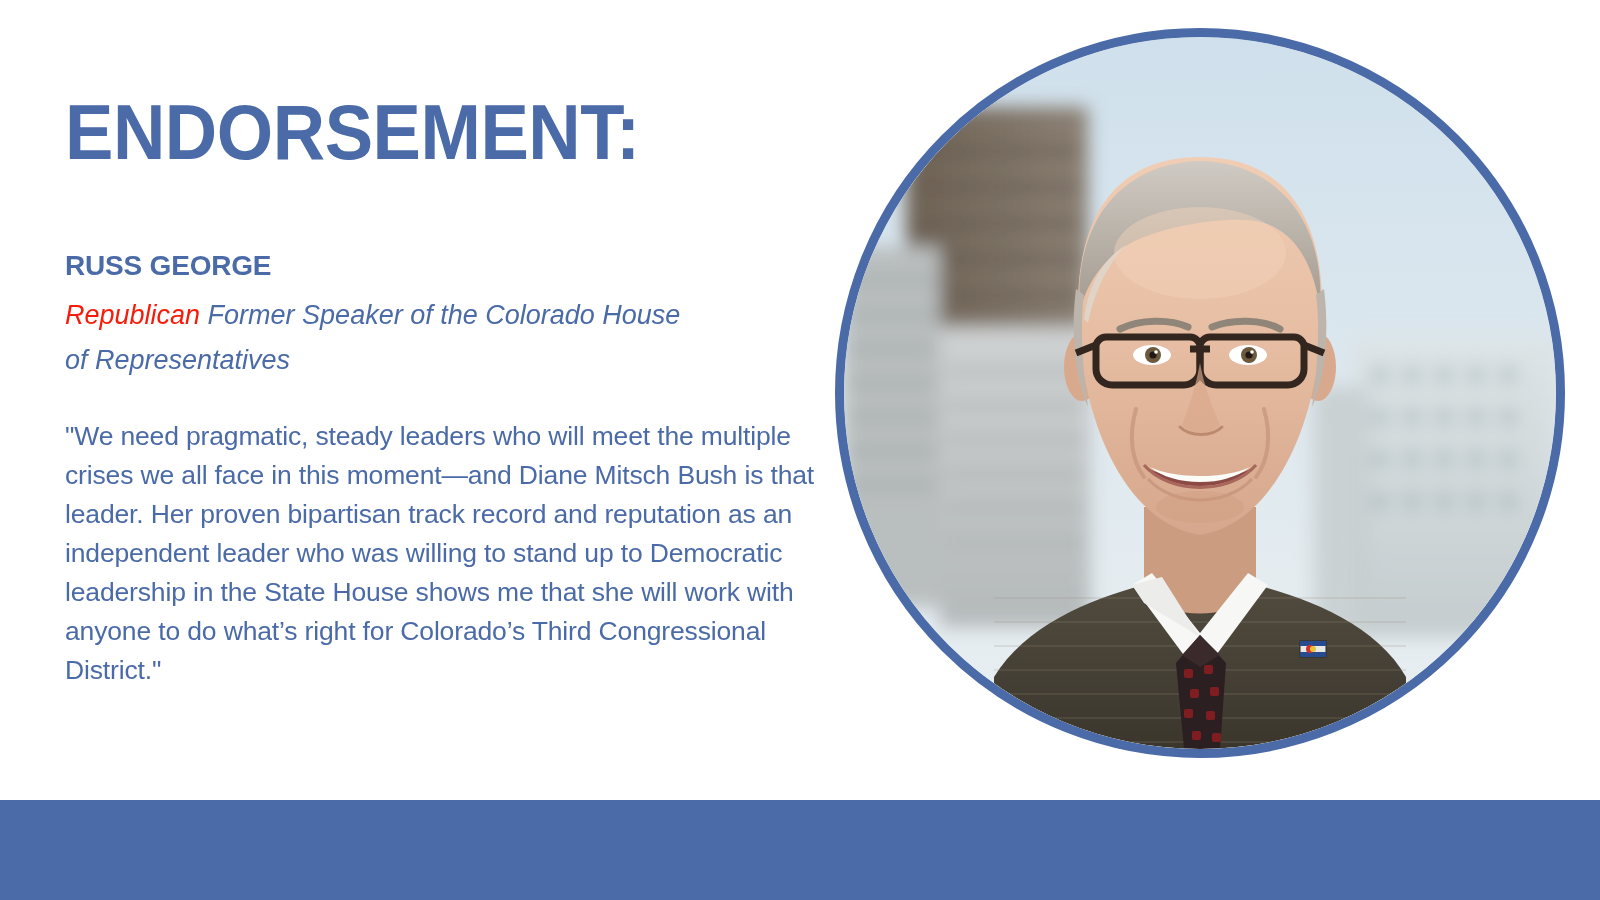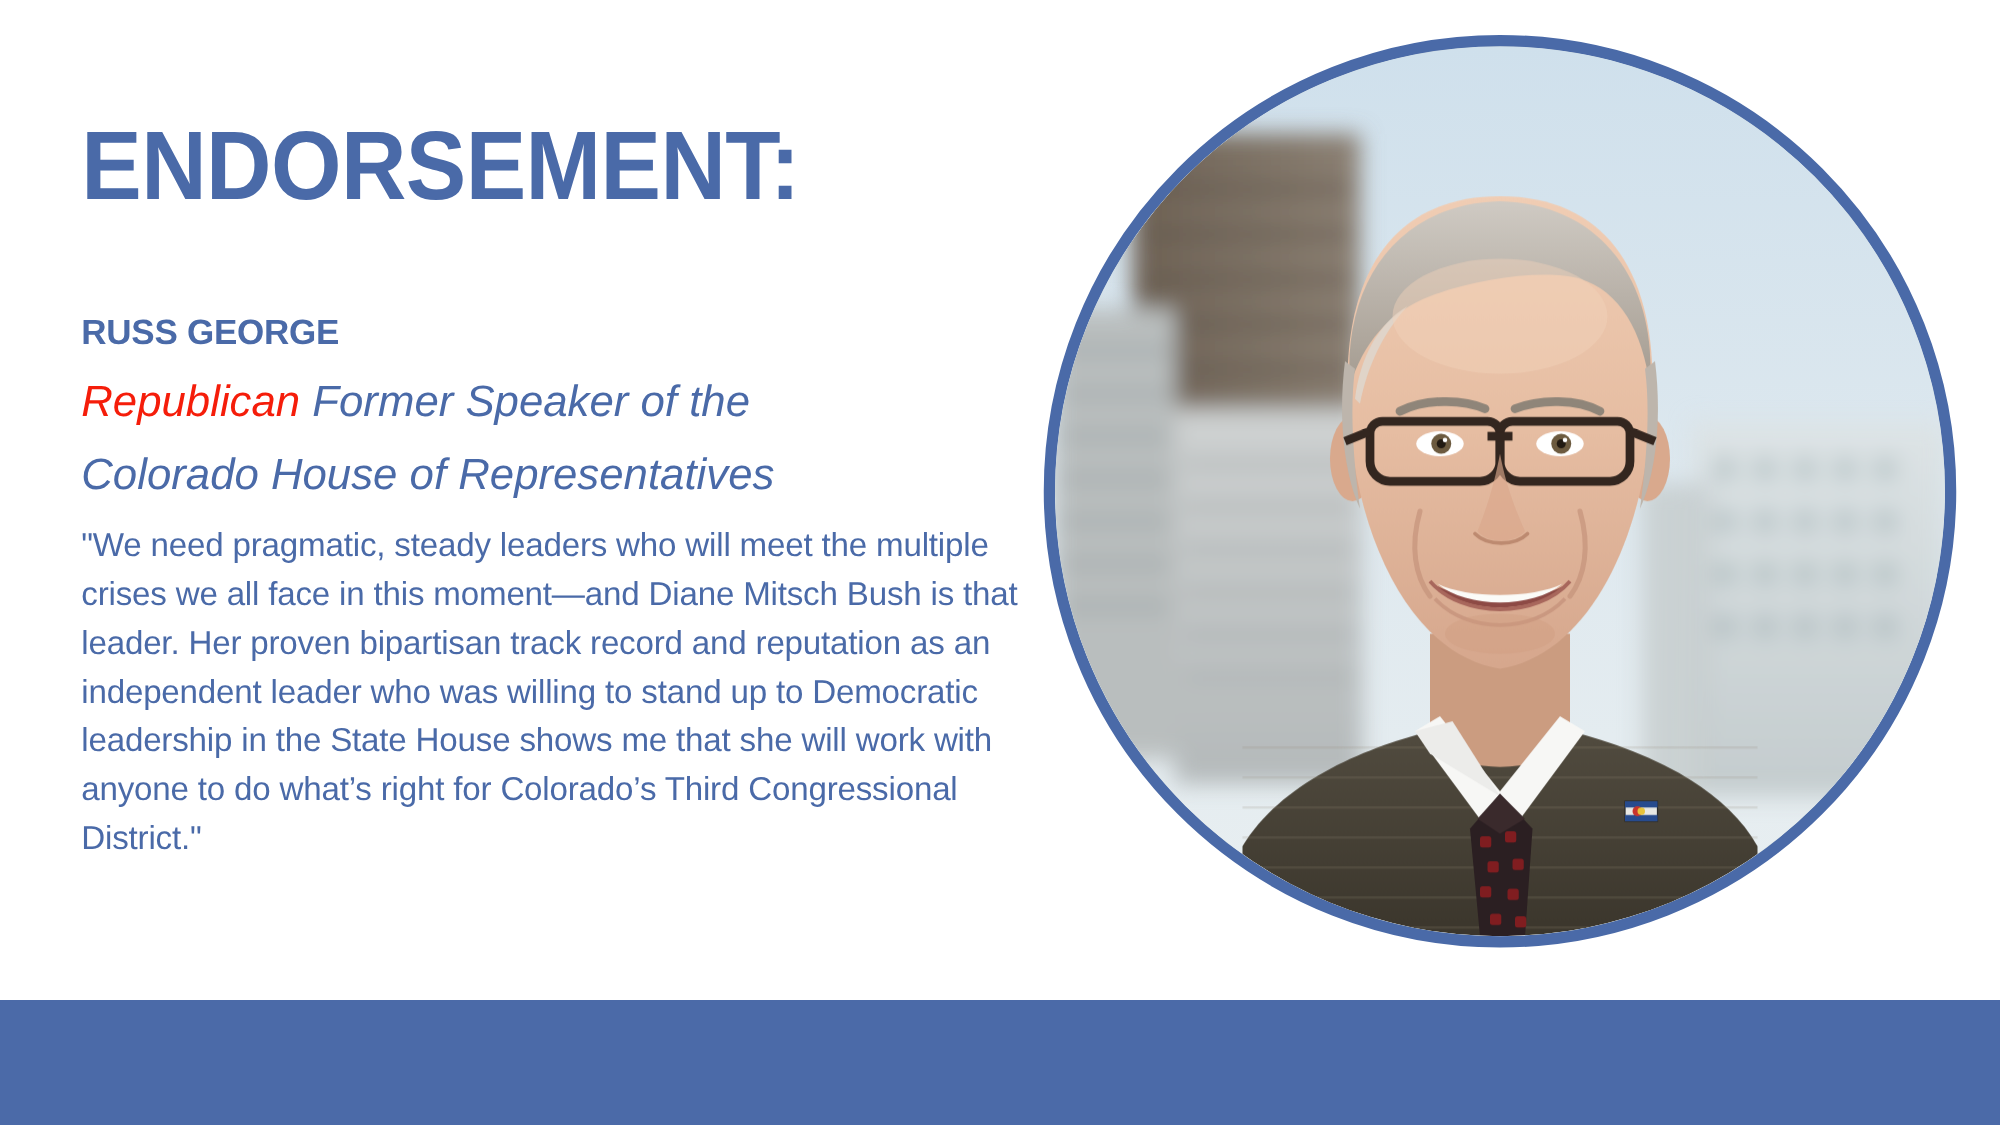--- a/index.html
+++ b/index.html
@@ -52,21 +52,21 @@
     line-height: 1.3;
     color: #4a6aa8;
     white-space: nowrap;
   }
 
   .person-title {
     position: absolute;
     left: 0;
     top: 293px;
     width: 620px;
-    font-size: 35px;
+    font-size: 27px;
     font-style: italic;
     font-weight: 400;
     line-height: 1.66;
     color: #4a6aa8;
   }
 
   .person-title .party {
     color: #f51d0a;
     font-style: italic;
   }

